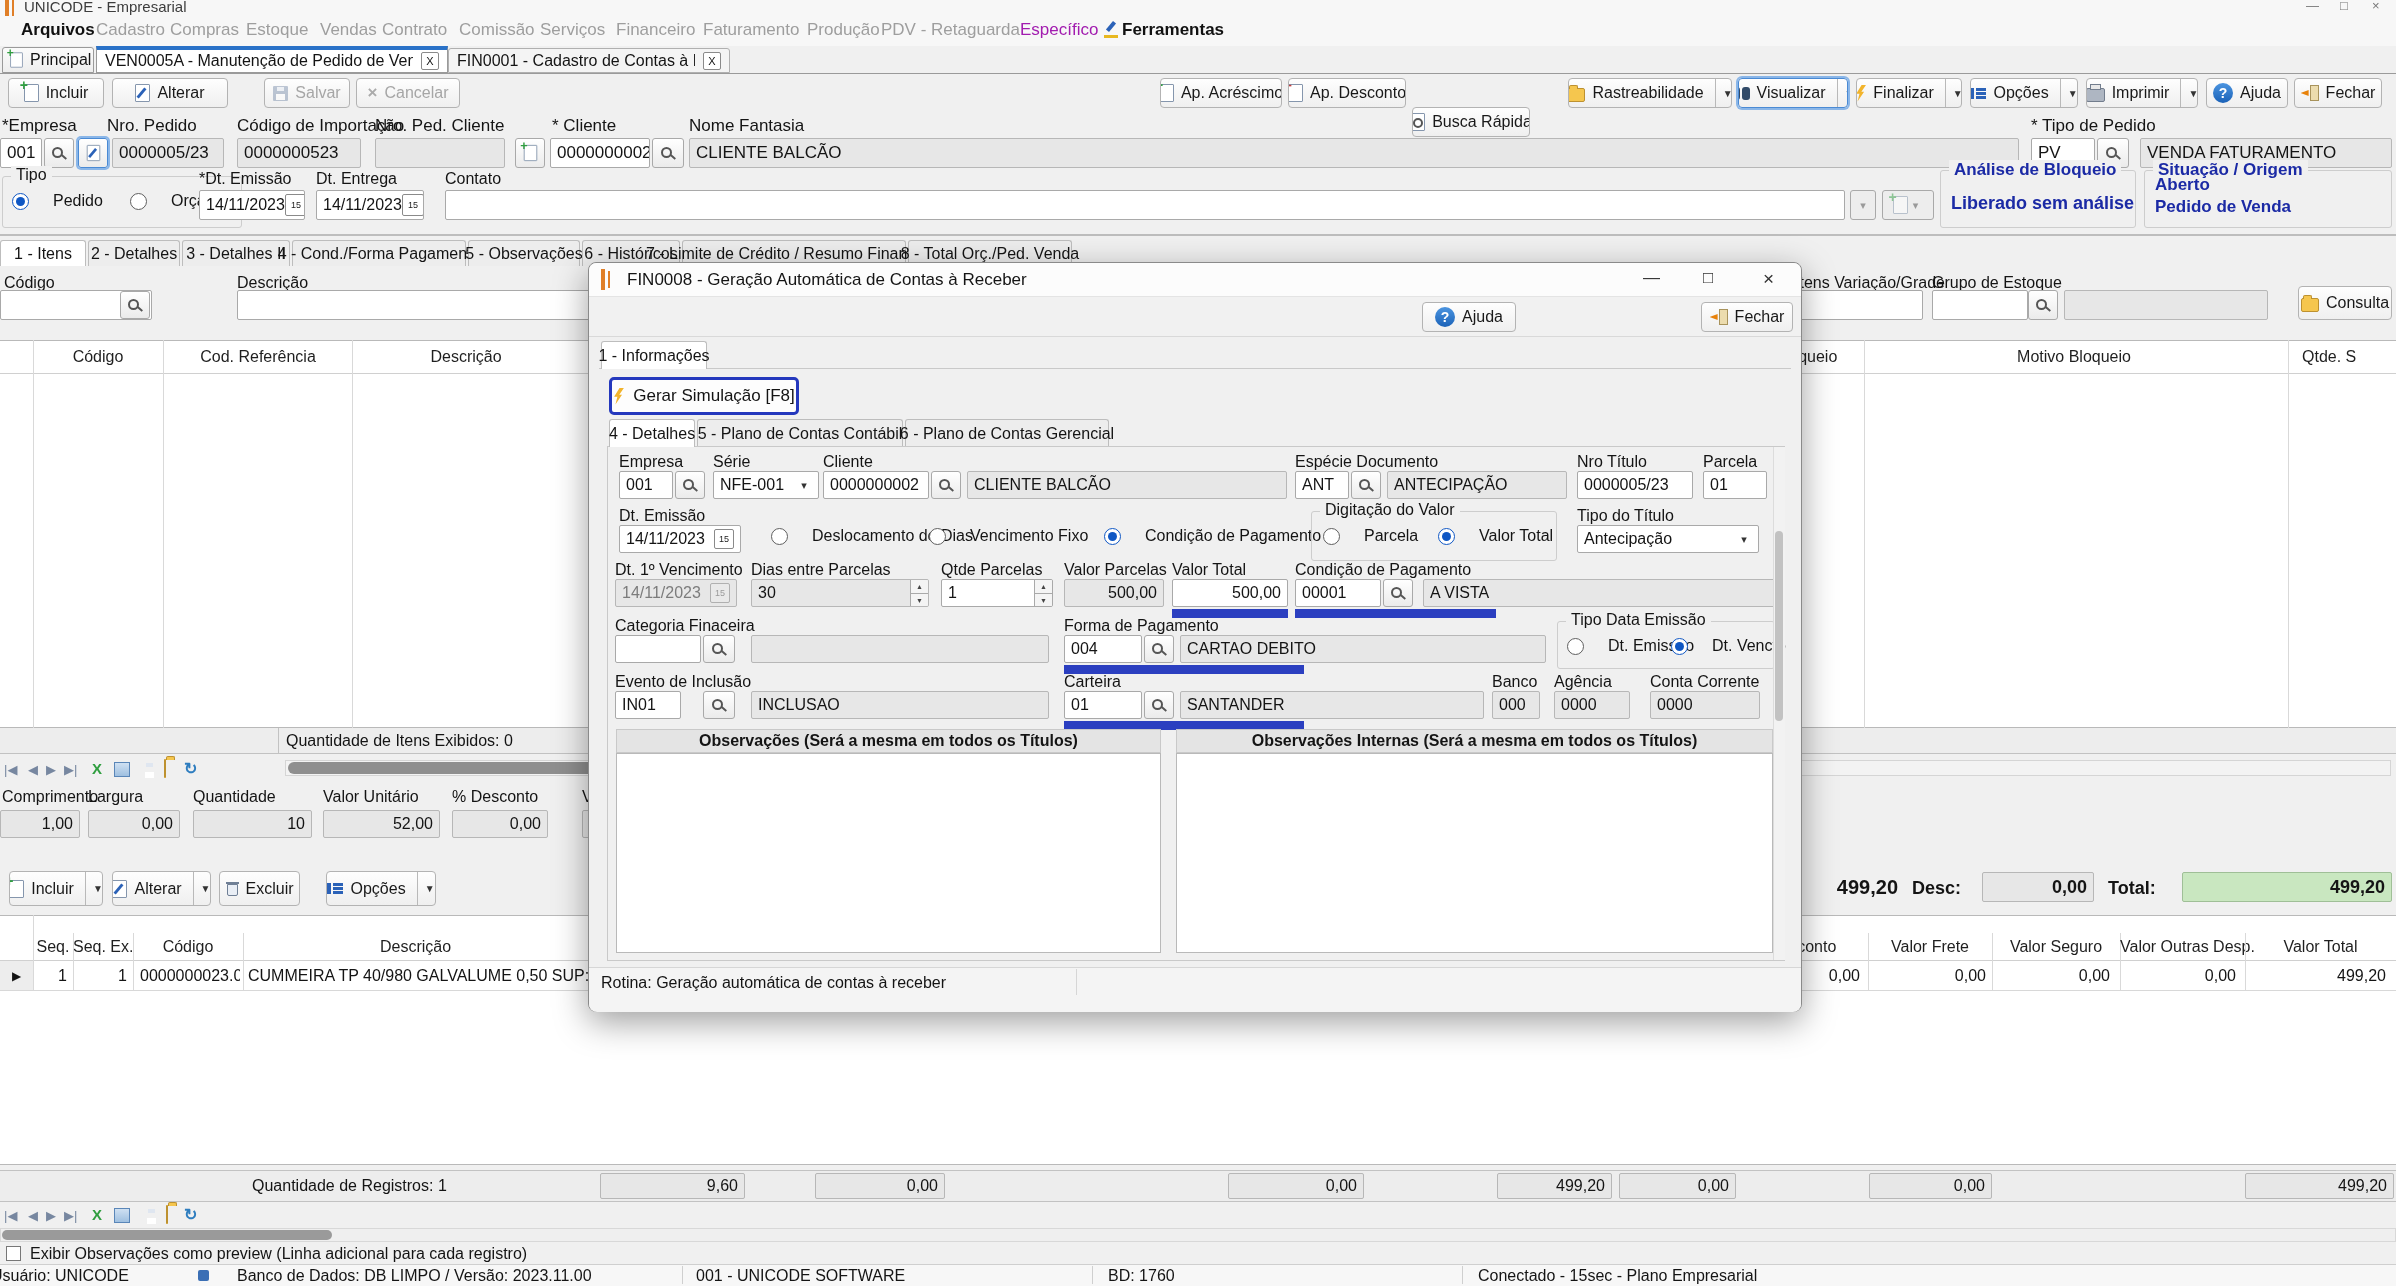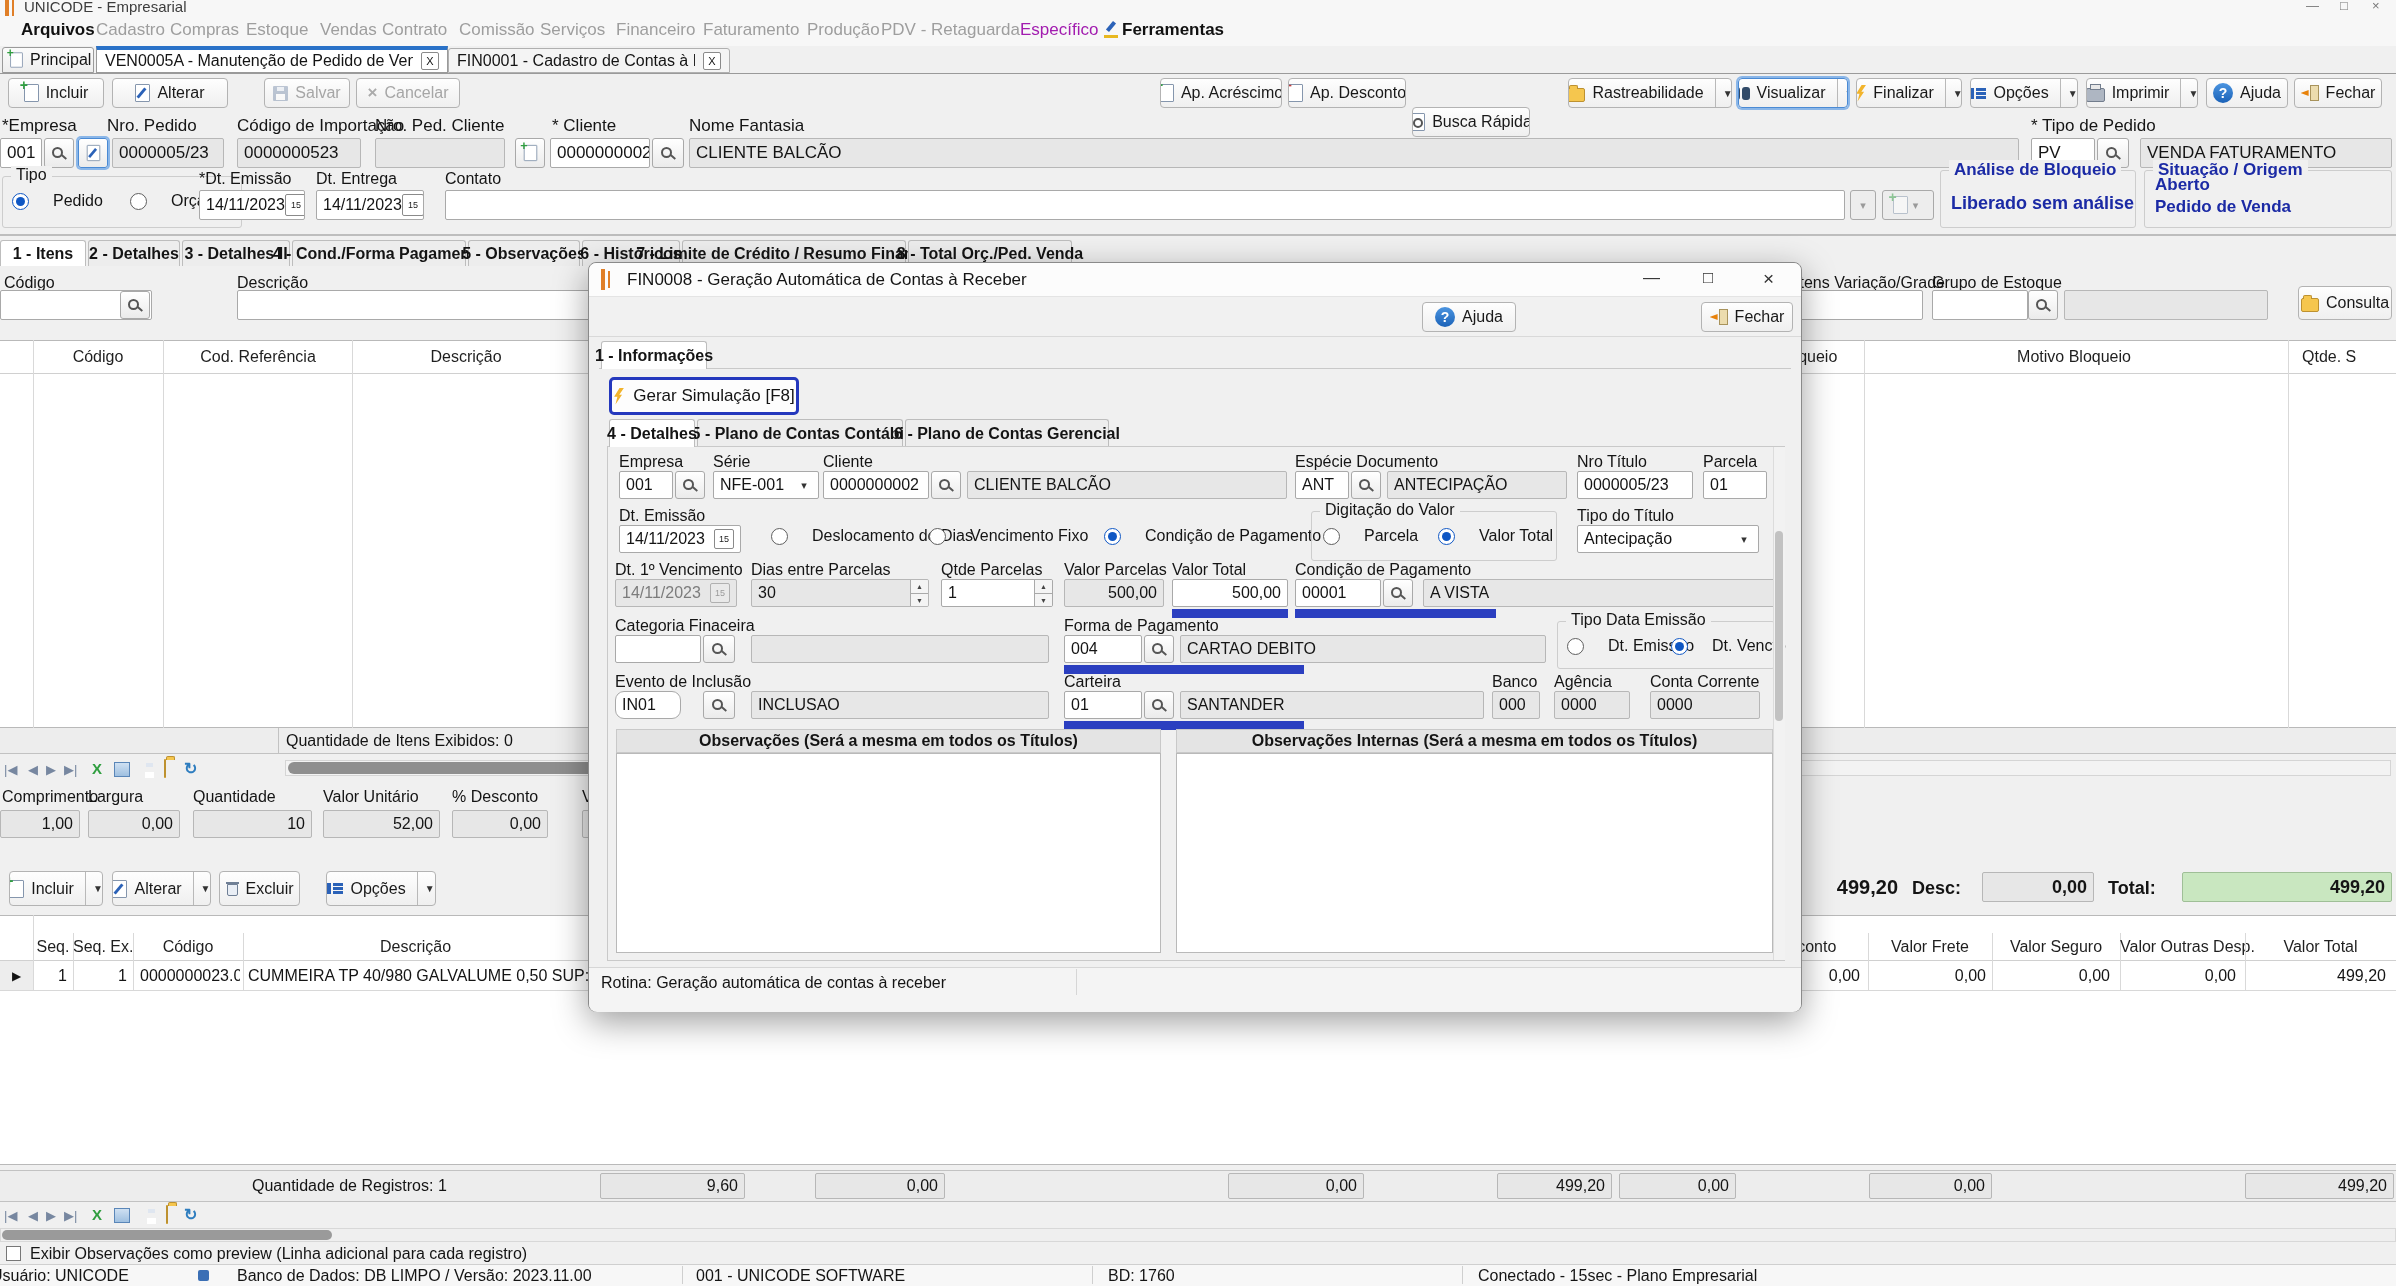--- a/index.html
+++ b/index.html
@@ -18,21 +18,21 @@
   .gb{position:absolute;box-sizing:border-box;border:1px solid #cdcdcd;border-radius:3px;}
   .gb .cap{position:absolute;top:-11px;left:8px;background:#f0f0f0;padding:0 5px;font-size:16px;white-space:nowrap;}
   .navy{color:#1b2aa5;font-weight:bold;}
   .rrow{position:absolute;display:flex;align-items:center;gap:24px;font-size:16px;white-space:nowrap;}
   .rd{box-sizing:border-box;width:17px;height:17px;border:1px solid #5f5f5f;border-radius:50%;background:#fff;position:relative;flex:none;}
   .rd.sel{border-color:#0f57c4;}
   .rd.sel::after{content:'';position:absolute;inset:3px;border-radius:50%;background:#0f57c4;}
   .bluebar{position:absolute;background:#2b3fc0;height:9px;}
   .vl{position:absolute;width:1px;background:#d9d9d9;}
   .th{position:absolute;font-size:16px;color:#1f1f1f;white-space:nowrap;text-align:center;}
-  .tab{position:absolute;box-sizing:border-box;font-size:16px;display:flex;align-items:center;justify-content:center;white-space:nowrap;border:1px solid #bdbdbd;background:#ededed;border-bottom:none;border-radius:3px 3px 0 0;padding:0 4px;font-weight:bold;}
+  .tab{position:absolute;box-sizing:border-box;font-size:16px;display:flex;align-items:center;justify-content:center;white-space:nowrap;border:1px solid #bdbdbd;background:#ededed;border-bottom:none;border-radius:3px 3px 0 0;padding:0 4px;}
   .tab.act{background:#fff;z-index:2;}
   .mag{width:16px;height:16px;position:relative;flex:none;}
   .mag::before{content:'';position:absolute;left:1px;top:2px;width:7px;height:7px;border:2px solid #555;border-radius:50%;}
   .mag::after{content:'';position:absolute;left:10px;top:11px;width:6px;height:2px;background:#555;transform:rotate(40deg);}
   .pg{position:relative;width:13px;height:16px;background:#fff;border:1px solid #8596ad;border-radius:1px;flex:none;}
   .pg.plus::after{content:'+';position:absolute;left:-5px;top:-8px;color:#2f9e3f;font-weight:bold;font-size:14px;}
   .pg.pen::after{content:'';position:absolute;left:4px;top:2px;width:3px;height:12px;background:#2b62b8;transform:rotate(40deg);}
   .pg.minus::after{content:'–';position:absolute;left:-5px;top:-8px;color:#c23c3c;font-weight:bold;font-size:14px;}
   .pg.srch::after{content:'';position:absolute;left:2px;top:4px;width:6px;height:6px;border:2px solid #555;border-radius:50%;}
   .disk{width:15px;height:15px;background:#7287a6;position:relative;flex:none;border-radius:1px;}
@@ -605,21 +605,21 @@
         <span class="rd"></span>
         <span>Dt. Emissão</span>
       </div>
     <div class="rrow" style="left:1082px;top:374px;">
         <span class="rd sel"></span>
         <span>Dt. Vencto</span>
       </div>
 
     
     <span class="l sm" style="left:26px;top:410px;">Evento de Inclusão</span>
-    <div class="f" style="left:26px;top:428px;width:66px;height:28px;font-size:16px;border-radius:9px;">IN01</div>
+    <div class="f" style="left:26px;top:428px;width:66px;height:28px;font-size:16px;">IN01</div>
     <div class="lkp" style="left:114px;top:428px;width:32px;height:28px;">
         <span class="mag"></span>
       </div>
     <div class="f ro" style="left:162px;top:428px;width:298px;height:28px;font-size:16px;">INCLUSAO</div>
     <span class="l sm" style="left:475px;top:410px;">Carteira</span>
     <div class="f" style="left:475px;top:428px;width:78px;height:28px;font-size:16px;">01</div>
     <div class="lkp" style="left:555px;top:428px;width:30px;height:28px;">
         <span class="mag"></span>
       </div>
     <div class="f ro" style="left:591px;top:428px;width:304px;height:28px;font-size:16px;">SANTANDER</div>

